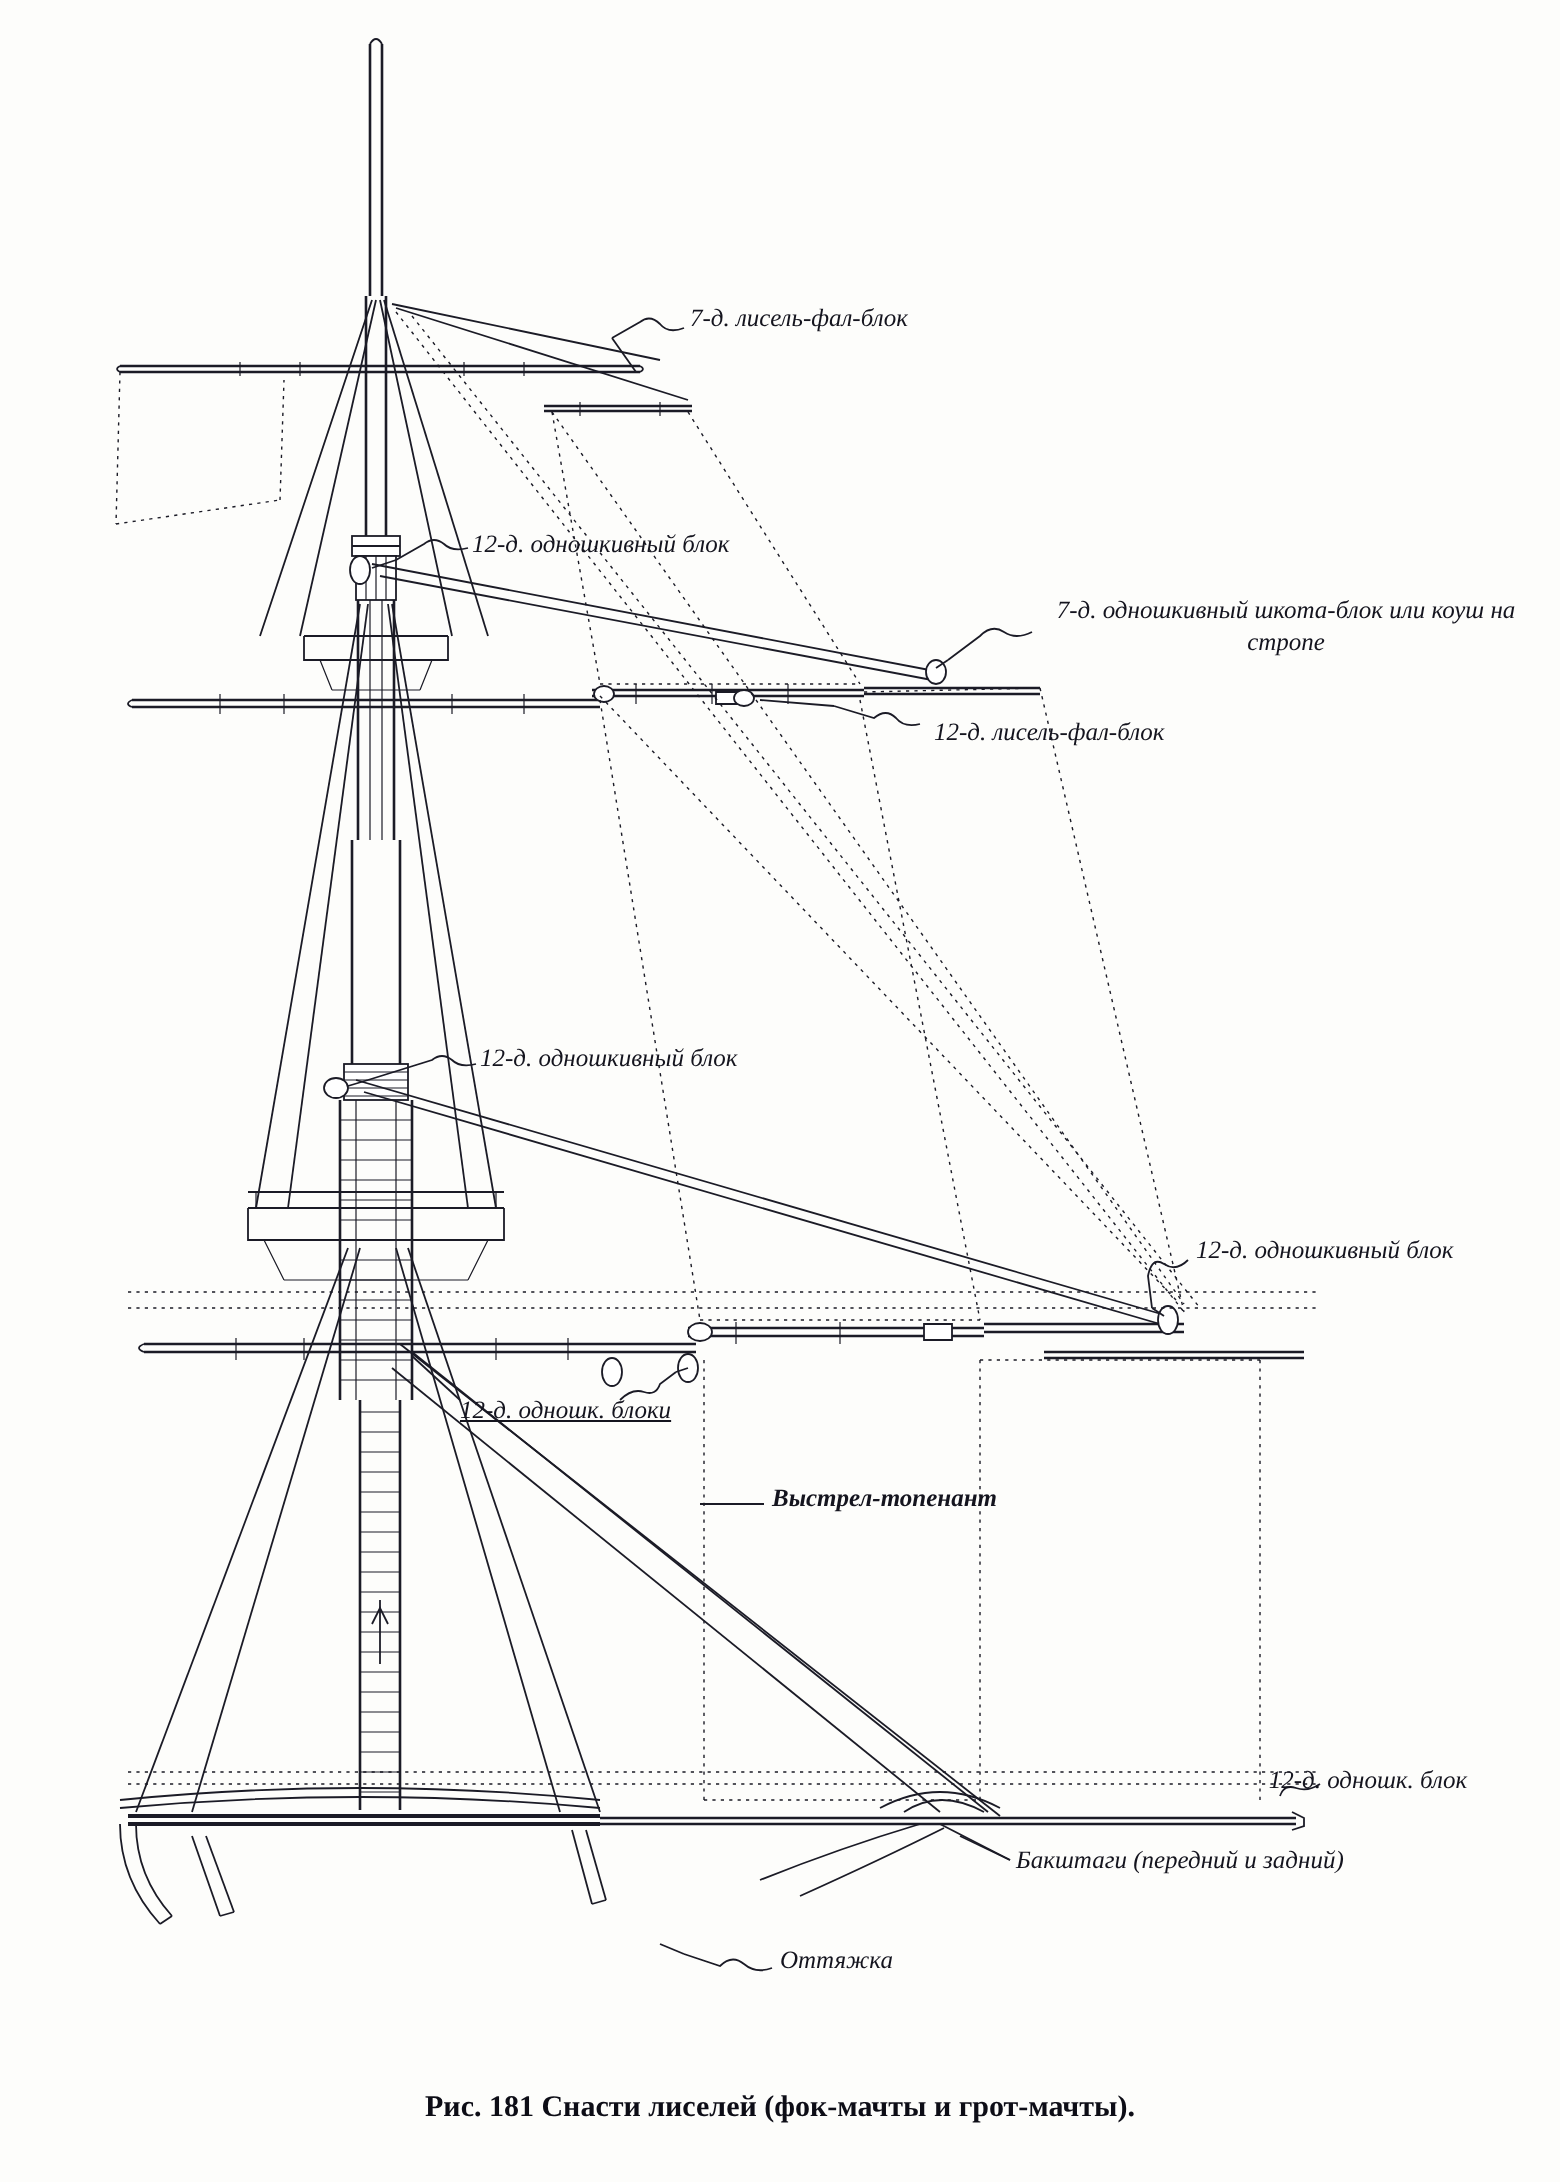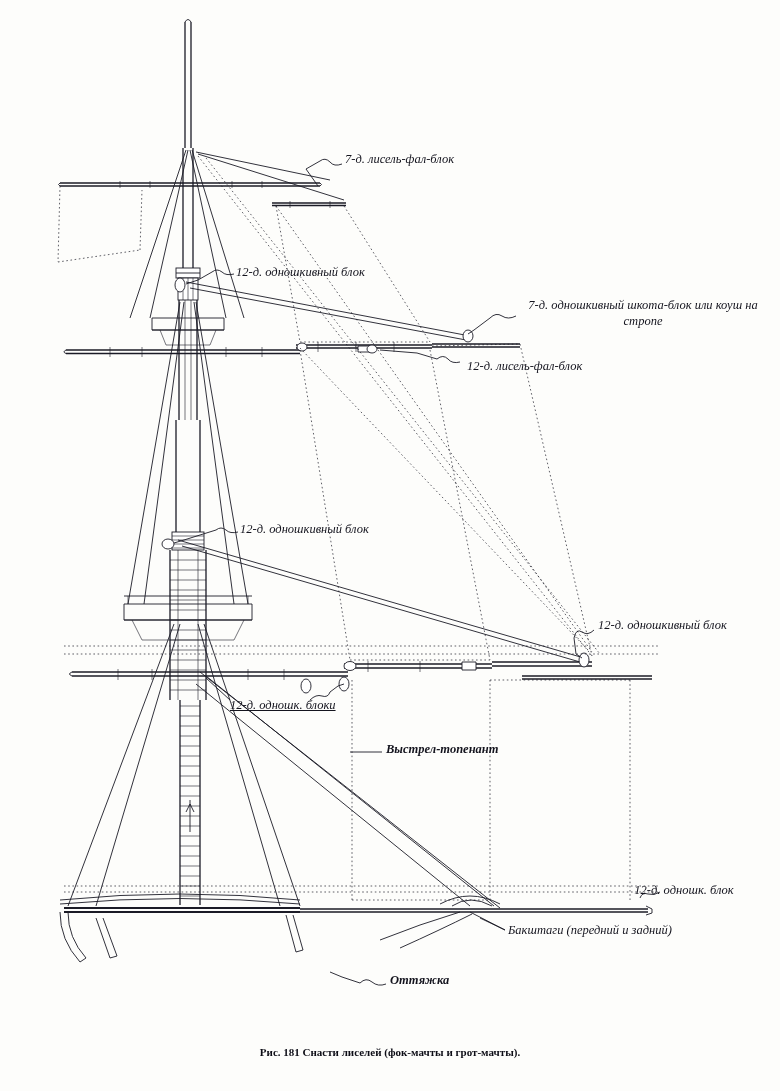--- a/index.html
+++ b/index.html
@@ -40,21 +40,21 @@
   .lbl.right {
     text-align: center;
   }
   #caption {
     position: absolute;
     left: 0;
     top: 1046px;
     width: 780px;
     text-align: center;
     font-weight: bold;
-    font-size: 11px;
+    font-size: 15px;
     color: #0d0d16;
     font-family: "Liberation Serif", serif;
   }
   svg { display: block; }
   .ln { stroke: #1b1b26; fill: none; }
   .thin { stroke-width: 0.9; }
   .thinner { stroke-width: 0.6; }
   .med { stroke-width: 1.3; }
   .thick { stroke-width: 2.0; }
   .dot { stroke-dasharray: 1.6 2.6; stroke-width: 0.7; }
@@ -352,18 +352,18 @@
     <div class="lbl" style="left:598px; top:618px;">12-д. одношкивный блок</div>
 
     <div class="lbl" style="left:230px; top:698px;text-decoration:underline;">12-д. одношк. блоки</div>
 
     <div class="lbl" style="left:386px; top:742px;font-weight:bold;">Выстрел-топенант</div>
 
     <div class="lbl wrap" style="left:632px; top:883px; width:104px;text-align:center;">12-д. одношк. блок</div>
 
     <div class="lbl" style="left:508px; top:923px;">Бакштаги (передний и задний)</div>
 
-    <div class="lbl" style="left:390px; top:973px;font-weight:bold;">Оттяжка</div>
+    <div class="lbl" style="left:390px; top:973px;">Оттяжка</div>
   </div>
 
   <div id="caption">Рис. 181 Снасти лиселей (фок-мачты и грот-мачты).</div>
 
 </div>
 
 </body></html>

